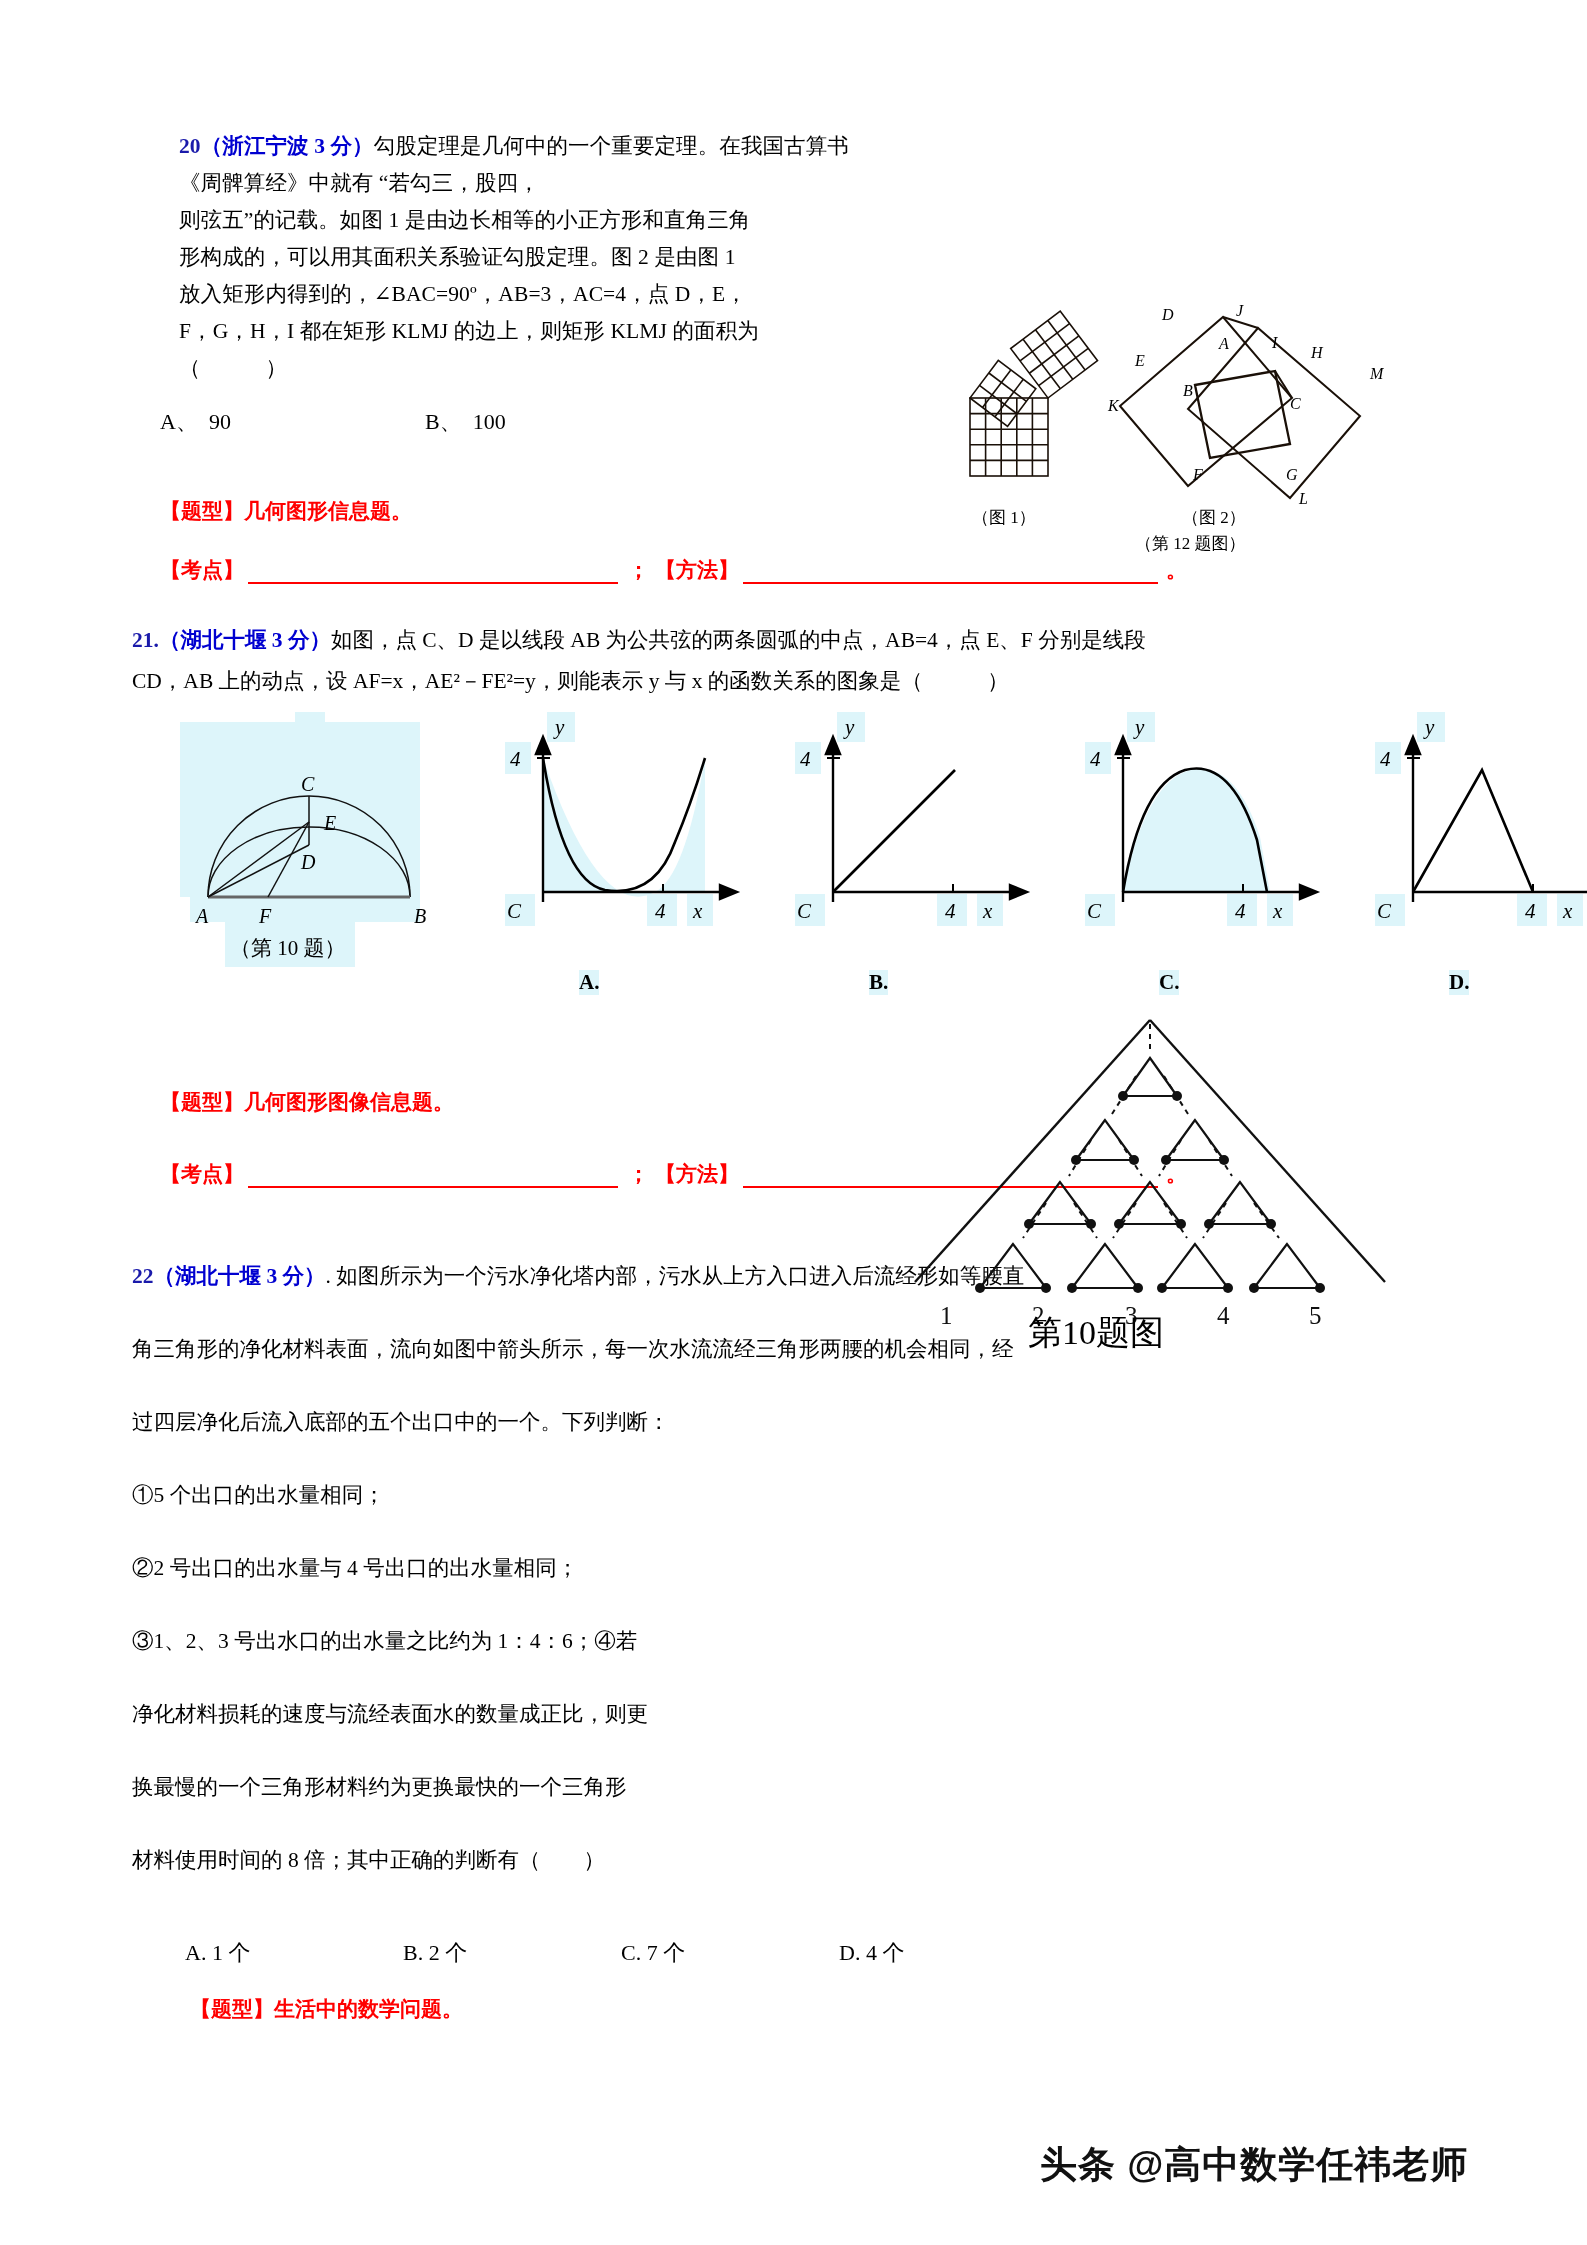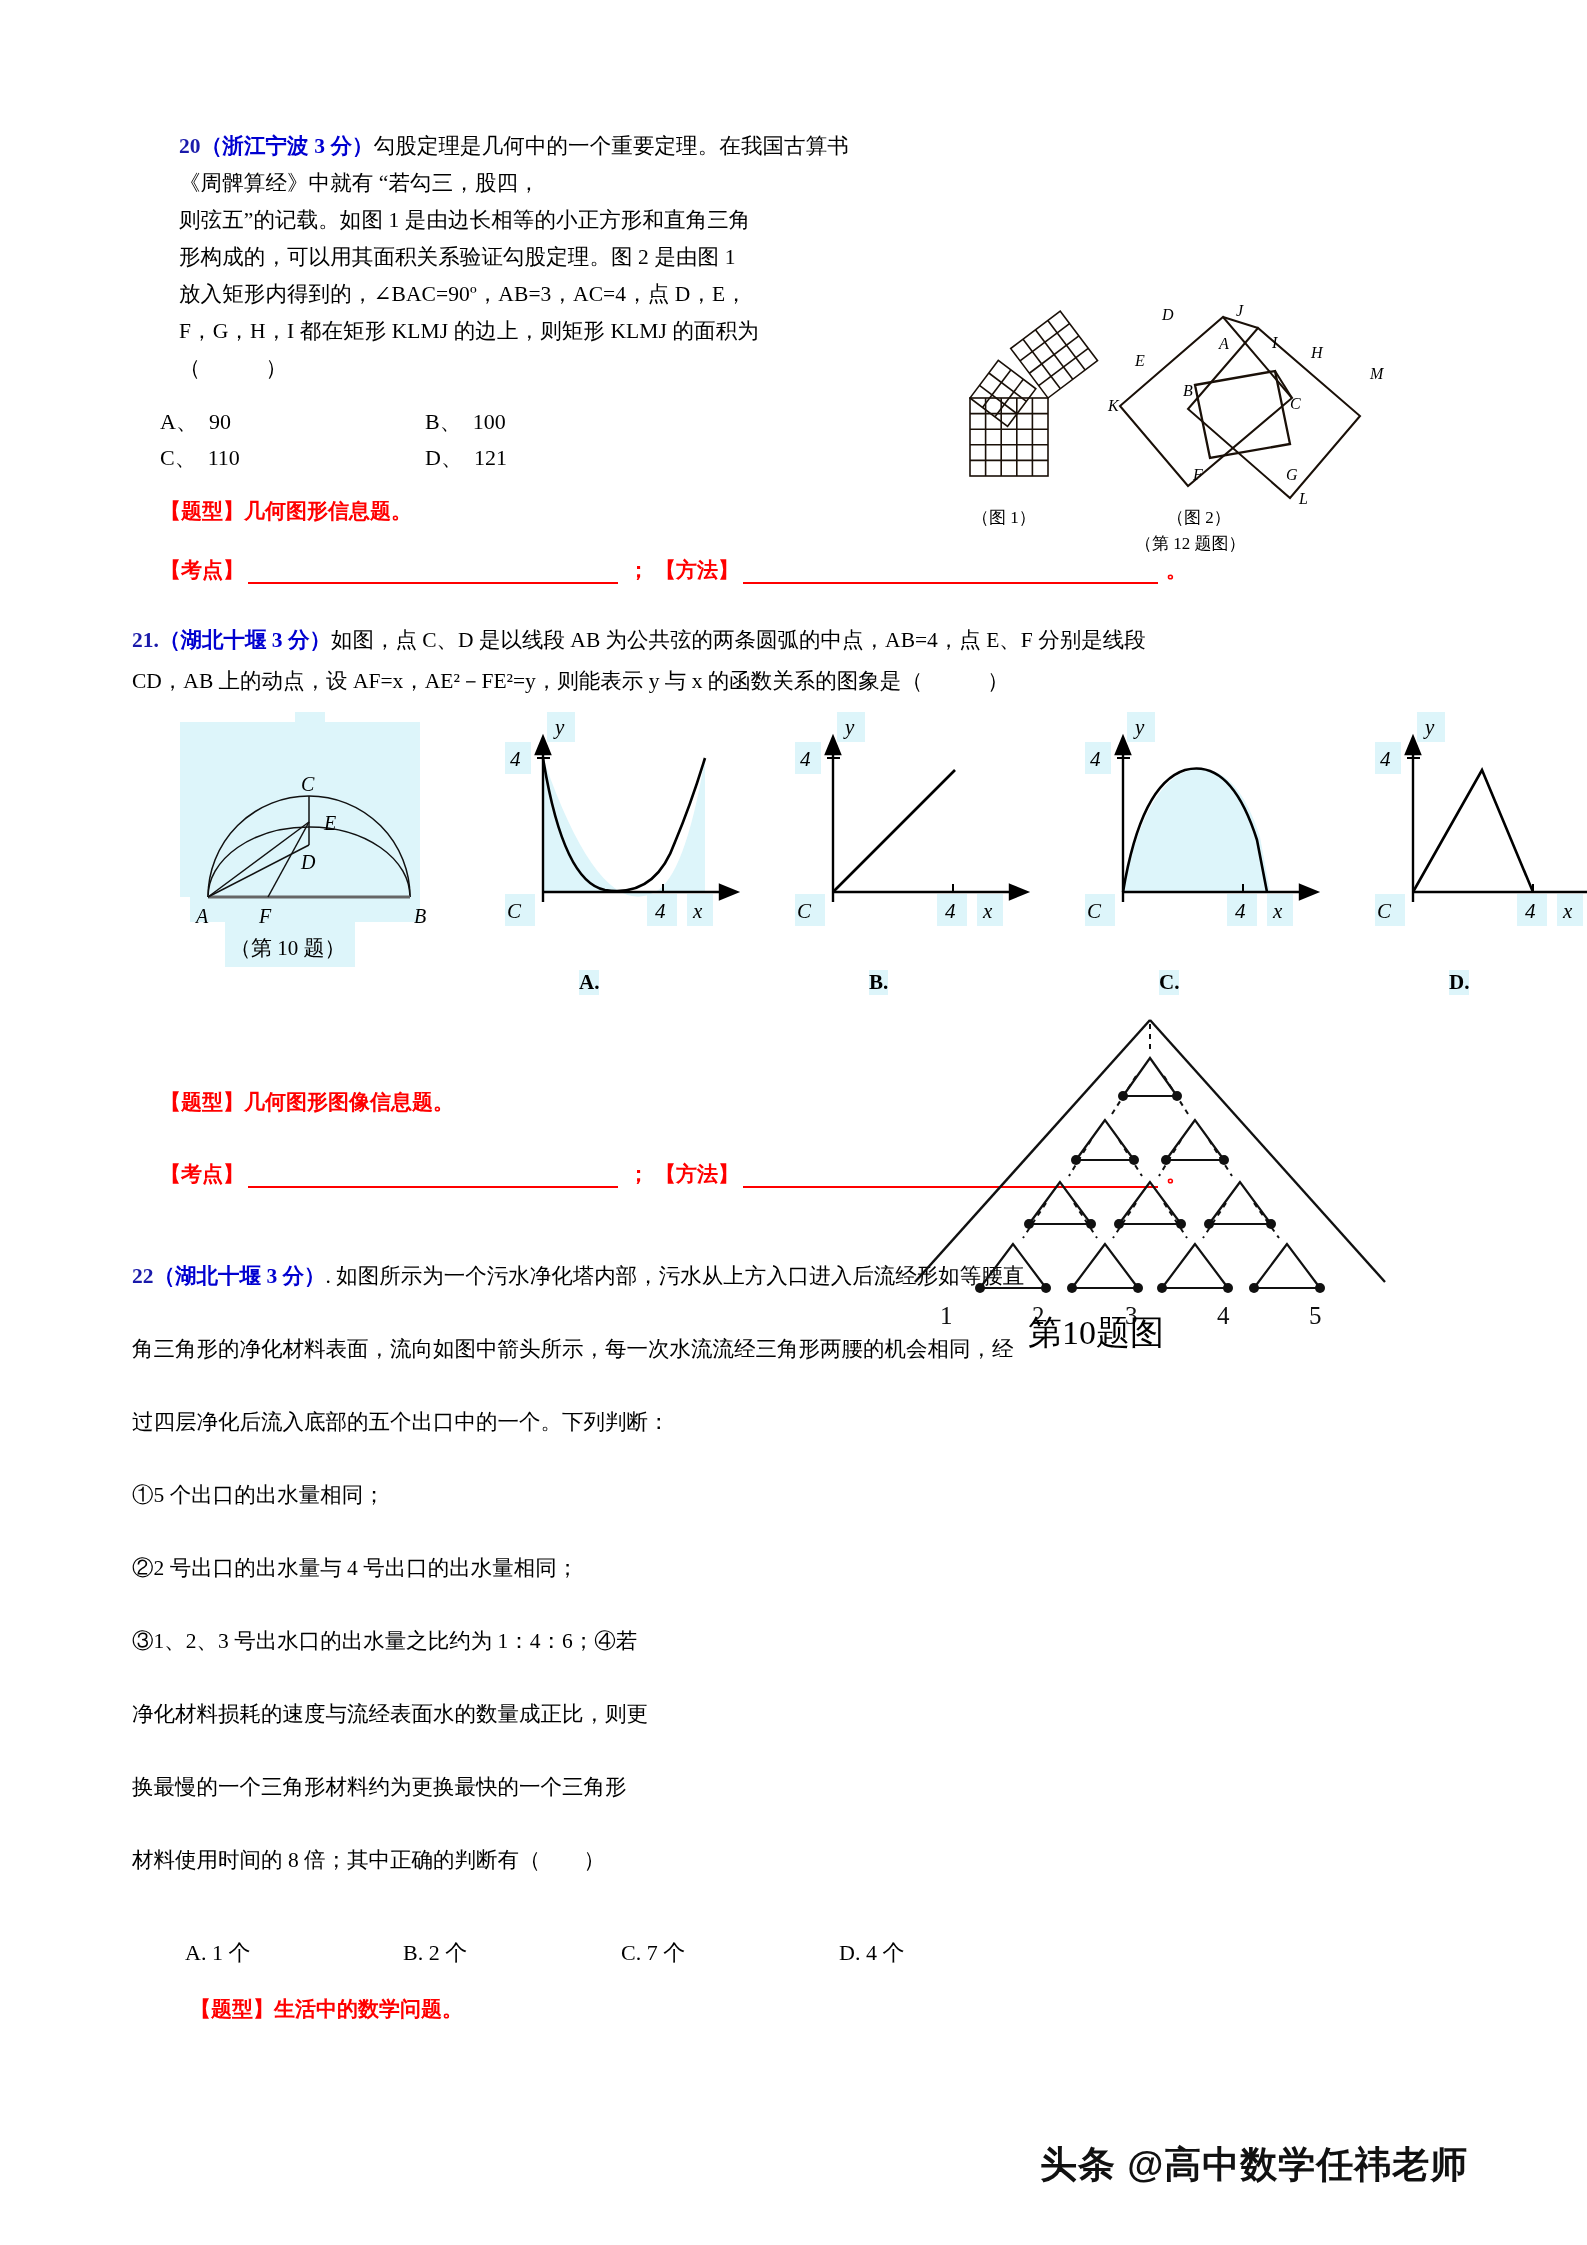--- a/index.html
+++ b/index.html
@@ -77,24 +77,20 @@
       <p>F，G，H，I 都在矩形 KLMJ 的边上，则矩形 KLMJ 的面积为</p>
       <p>（　　　）</p>
     </div>
   </div>
 
   <div class="opts20">
     <div class="row">
       <div class="cell"><span>A、</span>&nbsp;&nbsp;<span>90</span></div>
       <div class="cell"><span>B、</span>&nbsp;&nbsp;<span>100</span></div>
     </div>
-    <div class="row">
-      <div class="cell"><span>C、</span>&nbsp;&nbsp;<span>110</span></div>
-      <div class="cell"><span>D、</span>&nbsp;&nbsp;<span>121</span></div>
-    </div>
   </div>
 
   <div class="redline" style="left:160px;top:497px;">【题型】几何图形信息题。</div>
 
   <div class="kaodian">
     <span class="tag">【考点】</span>
     <span class="ul a"></span>
     <span class="semi">；</span>
     <span class="tag">【方法】</span>
     <span class="ul b"></span>
@@ -155,21 +151,21 @@
         <text x="360" y="161">C</text>
         <text x="178" y="163">K</text>
         <text x="263" y="232">F</text>
         <text x="356" y="232">G</text>
         <text x="369" y="256">L</text>
       </g>
 
       <text class="cap" x="0" y="0"></text>
     </svg>
     <div class="cap" style="left:42px;top:258px;">（图 1）</div>
-    <div class="cap" style="left:237px;top:258px;">（图 2）</div>
+    <div class="cap" style="left:252px;top:258px;">（图 2）</div>
     <div class="cap" style="left:205px;top:284px;">（第 12 题图）</div>
   </div>
 
   <div id="q21">
     <p><span class="qnum">21.</span><span class="src">（湖北十堰 3 分）</span><span>如图，点 C、D 是以线段 AB 为公共弦的两条圆弧的中点，AB=4，点 E、F 分别是线段</span></p>
     <p>CD，AB 上的动点，设 AF=x，AE²－FE²=y，则能表示 y 与 x 的函数关系的图象是（　　　）</p>
   </div>
 
   <div id="q21figs">
 

